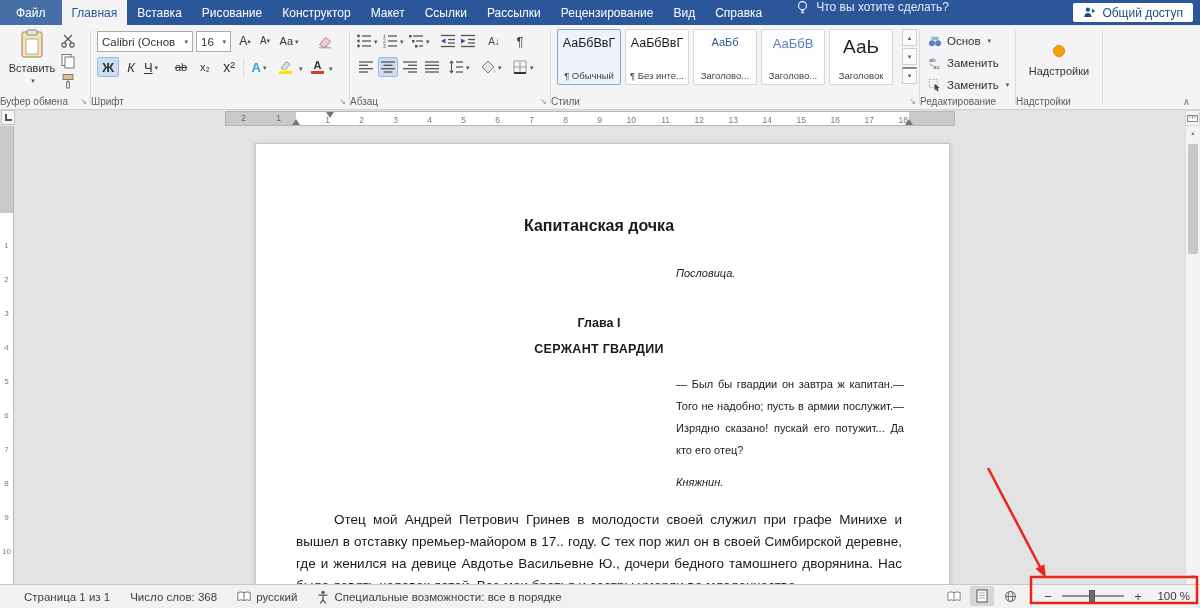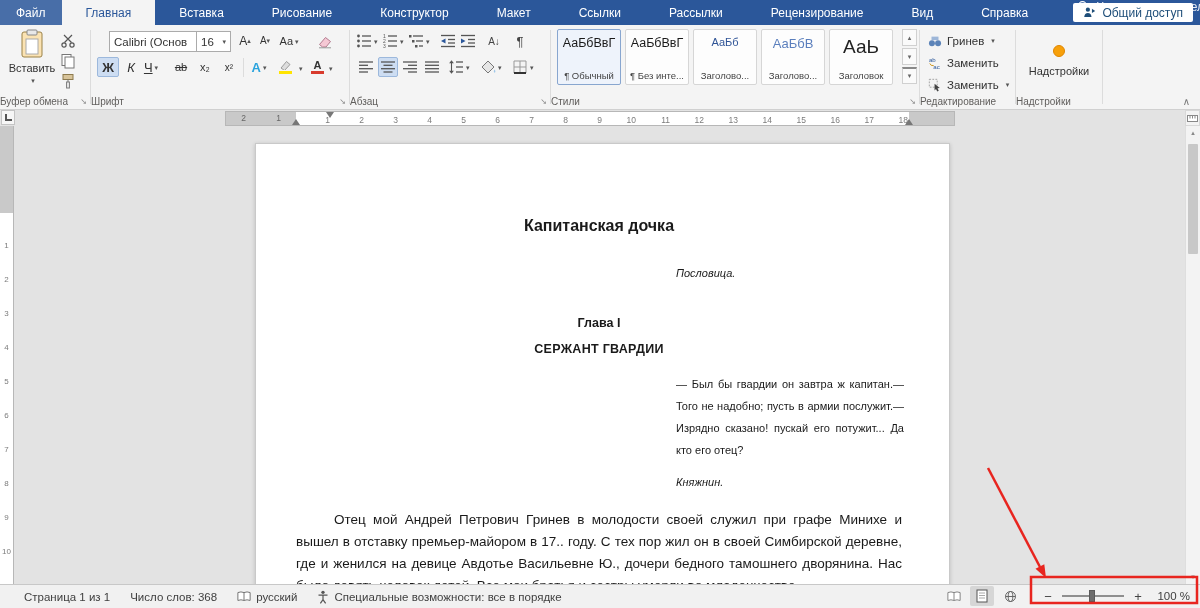--- a/index.html
+++ b/index.html
@@ -4,21 +4,21 @@
 <style>
   *{margin:0;padding:0;box-sizing:border-box}
   html,body{width:1200px;height:608px}
   body{font-family:"Liberation Sans",sans-serif;background:#e3e3e3;position:relative;overflow:hidden;font-size:12px;color:#222}
   svg{display:block}
   .ic{width:16px;height:16px}
 
   
   .titlebar{position:absolute;top:0;left:0;width:100%;height:25px;background:#2b579a;display:flex;align-items:stretch;z-index:5}
   .file-tab{padding:0 16px;display:flex;align-items:center;color:#fff;background:rgba(255,255,255,.14);font-size:12px}
-  .tab{padding:0 24px;display:flex;align-items:center;color:#fff;font-size:12px;white-space:nowrap}
+  .tab{padding:0 10px;display:flex;align-items:center;color:#fff;font-size:12px;white-space:nowrap}
   .tab.active{background:#f4f4f4;color:#2b579a}
   .tellme{display:flex;align-items:flex-start;gap:7px;color:rgba(255,255,255,.88);padding:0 10px;margin-left:14px;white-space:nowrap}
   .share{position:absolute;right:7px;top:3px;height:19px;display:flex;align-items:center;gap:6px;background:#fff;border-radius:2px;padding:0 10px;color:#1e4e79;font-size:12px;white-space:nowrap}
 
   
   .ribbon{position:absolute;top:25px;left:0;width:1200px;height:85px;background:#f4f4f4;border-bottom:1px solid #d0d0d0;z-index:4}
   .grp{position:absolute;top:0;bottom:0}
   .grp-label{position:absolute;bottom:2px;left:0;right:0;font-size:10px;color:#605e5c;white-space:nowrap}
   .vsep{position:absolute;top:5px;bottom:5px;width:1px;background:#dcdcdc}
   .launcher{position:absolute;bottom:3px;right:3px;font-size:8px;color:#888;line-height:8px}
@@ -156,21 +156,21 @@
           <path d="M8 6.5 v2.5" stroke="#777"></path>
           <rect x="6.6" y="9" width="2.8" height="6" fill="#efefef" stroke="#777"></rect>
         </svg>
     </div>
     <div class="grp-label">Буфер обмена</div>
     <div class="launcher">↘</div>
   </div>
   <div class="vsep" style="left:90px"></div>
 
   <div class="grp" style="left:91px;width:258px">
-    <div class="combo abs" style="left:18px;top:6px;width:96px">
+    <div class="combo abs" style="left:6px;top:6px;width:96px">
       <span>Calibri (Основ</span>
       <span class="dd">▾</span>
     </div>
     <div class="combo abs" style="left:105px;top:6px;width:35px">
       <span>16</span>
       <span class="dd">▾</span>
     </div>
     <div class="btn btn-20 abs" style="left:144px;top:6px">
       <span class="letter" style="font-size:12px">А</span>
         <span style="font-size:7px;vertical-align:super;color:#555">▴</span>
@@ -200,21 +200,21 @@
       <span class="letter" style="text-decoration:underline">Ч</span>
       <span class="dd">▾</span>
     </div>
     <div class="btn btn-20 abs" style="left:80px;top:32px">
       <span style="font-size:11px;text-decoration:line-through">ab</span>
     </div>
     <div class="btn btn-20 abs" style="left:104px;top:32px">
       <span style="font-size:11px">х₂</span>
     </div>
     <div class="btn btn-20 abs" style="left:128px;top:32px">
-      <span style="font-size:10px">х²</span>
+      <span style="font-size:14px">х²</span>
     </div>
     <div class="vsep" style="left:152px;top:33px;bottom:32px"></div>
     <div class="btn btn-20 abs" style="left:158px;top:32px">
       <span class="letter" style="color:#2aa3dd;font-weight:bold">А</span>
       <span class="dd">▾</span>
     </div>
     <div class="btn abs colbtn" style="left:188px;top:32px">
       <svg width="13" height="10" viewBox="0 0 13 10">
           <path d="M2 8 l5.5-6.5 3.5 3 -5.5 6z" fill="#ddd" stroke="#888" stroke-width=".8"></path>
         </svg>
@@ -418,21 +418,21 @@
   </div>
   <div class="vsep" style="left:919px"></div>
 
   <div class="grp" style="left:920px;width:95px">
     <div class="edit-row" style="top:6px">
       <svg class="ic" style="width:14px;height:14px" viewBox="0 0 16 16">
           <path d="M4 3 h8 v4 h-8z" fill="#9db6d8"></path>
           <circle cx="4.5" cy="10.5" r="3.4" fill="#5b83b8"></circle>
           <circle cx="11.5" cy="10.5" r="3.4" fill="#5b83b8"></circle>
         </svg>
-      <span>Гринев</span>
+      <span>Основ</span>
       <span class="dd">▾</span>
     </div>
     <div class="edit-row" style="top:28px">
       <svg class="ic" style="width:14px;height:14px" viewBox="0 0 16 16">
           <text x="1" y="7" font-size="7" fill="#2b579a">ab</text>
           <text x="6" y="15" font-size="7" fill="#2b579a">ac</text>
           <path d="M2 8.5 q1 3 4.5 2.5" stroke="#c98a00" fill="none"></path>
         </svg>
       <span>Заменить</span>
     </div>

